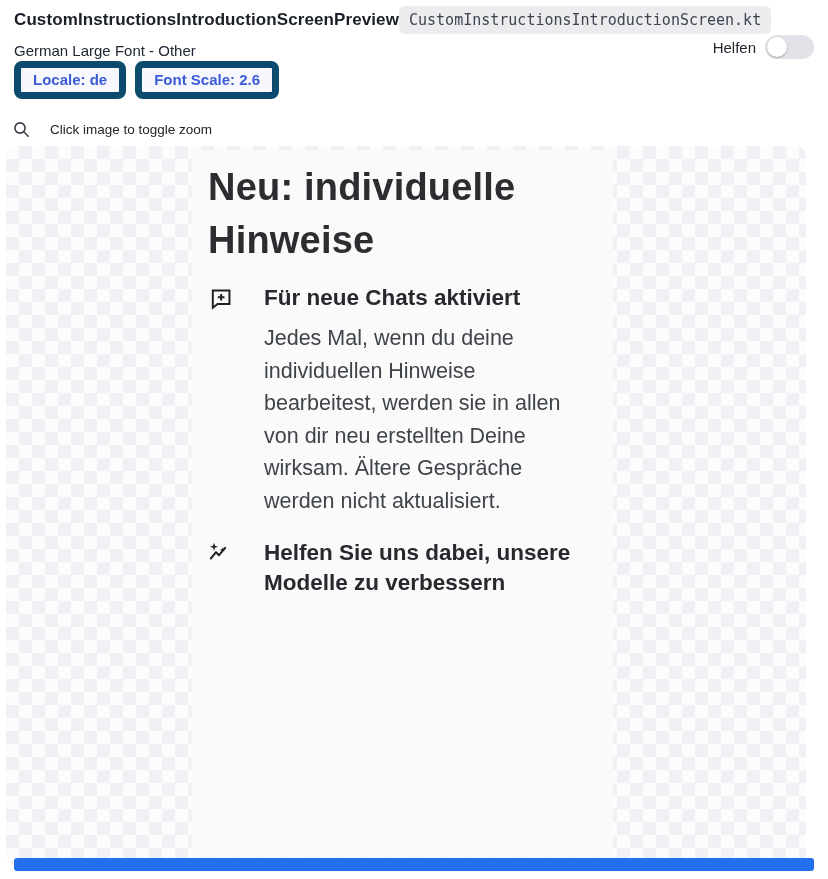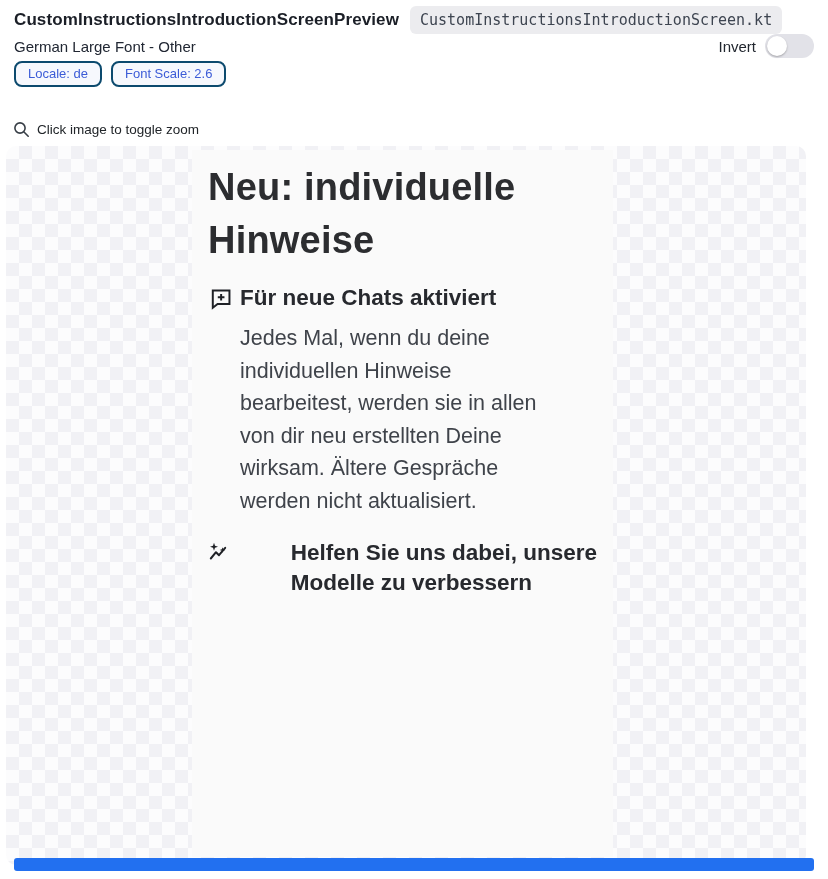--- a/index.html
+++ b/index.html
@@ -4,75 +4,75 @@
 <style>
   * { margin:0; padding:0; box-sizing:border-box; }
   html,body { width:828px; height:879px; }
   body {
     position:relative; overflow:hidden; background:#ffffff;
     font-family:"Liberation Sans","DejaVu Sans",sans-serif;
     -webkit-font-smoothing:antialiased;
   }
   
   .title-row { position:absolute; top:6px; left:14px; right:14px;
-    display:flex; align-items:center; gap:11px; }
+    display:flex; align-items:center; }
   .page-title { font-size:17px; font-weight:700; color:#1b1f27; letter-spacing:.1px; }
   .file-chip { font-family:"DejaVu Sans Mono","Liberation Mono",monospace;
     font-size:15px; color:#3d4450; background:#ececef; border-radius:6px;
     padding:5px 10px; white-space:nowrap; }
   .subtitle-row { position:absolute; top:33px; left:14px; right:14px;
-    display:flex; justify-content:space-between; align-items:center; height:26px; }
+    display:flex; justify-content:space-between; align-items:flex-end; height:26px; }
   .subtitle { font-size:15px; color:#212733; }
   .invert-group { display:flex; align-items:center; gap:9px; }
   .invert-label { font-size:15px; color:#21262e; }
   .toggle { position:relative; width:49px; height:24px; background:#e2e2e8;
     border-radius:13px; cursor:pointer; }
   .toggle .knob { position:absolute; left:2px; top:2px; width:20px; height:20px;
     background:#ffffff; border-radius:50%; box-shadow:0 1px 2px rgba(0,0,0,.28); }
   .badges { position:absolute; top:61px; left:14px; display:flex; gap:9px; }
-  .badge { font-size:13px; font-weight:400; color:#3b5bd7; background:#f6f8fd;
-    border:2px solid #0c4a6e; border-radius:8px; padding:3px 12px 4px; }
+  .badge { font-size:15px; font-weight:700; color:#3b5bd7; background:#f6f8fd;
+    border:7px solid #0c4a6e; border-radius:8px; padding:3px 12px 4px; }
   
   .zoom-hint { position:absolute; top:121px; left:13px; display:flex;
-    align-items:center; gap:7px; font-size:13.5px; color:#212529; }
+    align-items:center; gap:20px; font-size:13.5px; color:#212529; }
   
   .preview { position:absolute; top:146px; left:6px; width:800px; height:719px;
     border-radius:10px; overflow:hidden; cursor:zoom-in;
     background:
       repeating-conic-gradient(#f1f1f5 0% 25%, #fcfcfd 0% 50%);
     background-size:26px 26px; }
   .phone-panel { position:absolute; left:186px; top:4px; width:421px; height:707px;
     background:#fafafa; padding:8px 16px 0; overflow:hidden; }
   .screen-title { margin-top:3px; font-size:38px; line-height:53px; font-weight:700;
     color:#2c2d30; white-space:pre-line; letter-spacing:.2px; }
   .screen-intro { margin-top:27px; font-size:23.5px; line-height:36px;
     color:#2a3647; white-space:pre-line; }
-  .feature { display:flex; gap:6px; margin-top:16px; }
-  .feature + .feature { margin-top:21px;justify-content:space-between; }
+  .feature { display:flex; gap:30px; margin-top:16px; }
+  .feature + .feature { margin-top:21px; }
   .feature-icon { flex:0 0 26px; margin-top:3px; }
   .feature-heading { font-size:22.5px; line-height:30px; font-weight:700;
     color:#27292e; white-space:pre-line; }
   .feature-body { margin-top:9px; font-size:21.5px; line-height:32.5px;
     color:#3f434a; white-space:pre-line; }
   
   .bottom-bar { position:absolute; left:14px; right:14px; top:858px; height:13px;
     background:#2270f0; border-radius:3px; }
 </style>
 </head>
 <body>
 
 <div class="title-row">
   <span class="page-title">CustomInstructionsIntroductionScreenPreview</span>
   <span class="file-chip">CustomInstructionsIntroductionScreen.kt</span>
 </div>
 
 <div class="subtitle-row">
   <span class="subtitle">German Large Font - Other</span>
   <span class="invert-group">
-    <span class="invert-label">Invert</span>
+    <span class="invert-label">Helfen</span>
     <span class="toggle">
       <span class="knob"></span>
     </span>
   </span>
 </div>
 
 <div class="badges">
   <span class="badge">Locale: de</span>
   <span class="badge">Font Scale: 2.6</span>
 </div>

